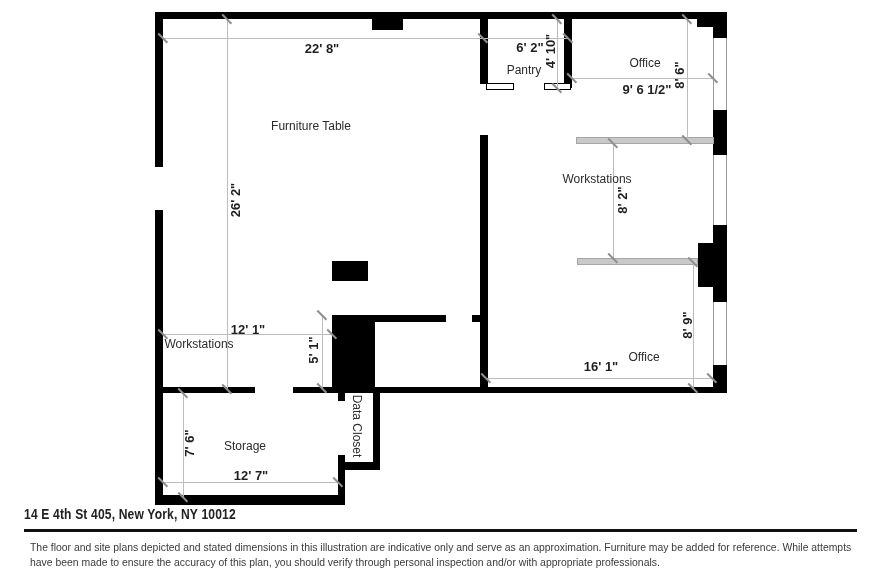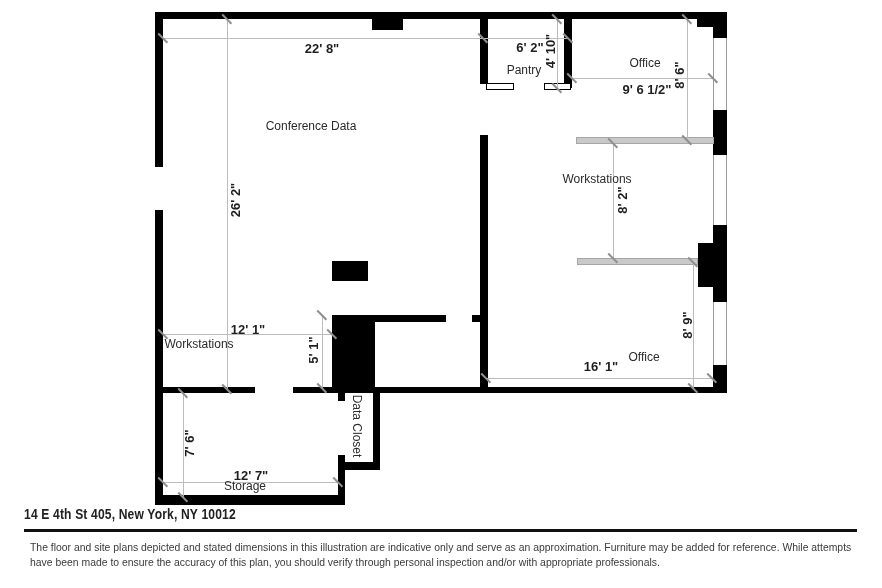--- a/index.html
+++ b/index.html
@@ -108,26 +108,26 @@
     <div class="tick" style="left:322px;top:388px;"></div>
     <div class="tick" style="left:693px;top:262px;"></div>
     <div class="tick" style="left:693px;top:388px;"></div>
     <div class="tick" style="left:486px;top:378px;"></div>
     <div class="tick" style="left:712px;top:378px;"></div>
     <div class="tick" style="left:183px;top:393px;"></div>
     <div class="tick" style="left:183px;top:497px;"></div>
     <div class="tick" style="left:163px;top:482px;"></div>
     <div class="tick" style="left:338px;top:482px;"></div>
 
-    <div class="room-label" style="left:311px;top:126px;">Conference Data</div>
+    <div class="room-label" style="left:311px;top:126px;">Furniture Table</div>
     <div class="room-label" style="left:524px;top:70px;">Pantry</div>
     <div class="room-label" style="left:645px;top:63px;">Office</div>
     <div class="room-label" style="left:597px;top:179px;">Workstations</div>
     <div class="room-label" style="left:199px;top:344px;">Workstations</div>
-    <div class="room-label" style="left:245px;top:446px;margin-top:40px;">Storage</div>
+    <div class="room-label" style="left:245px;top:446px;">Storage</div>
     <div class="room-label rot-cw" style="left:357px;top:426px;font-size:12px;">Data Closet</div>
     <div class="room-label" style="left:644px;top:357px;">Office</div>
 
     <div class="dim-label" style="left:322px;top:48px;">22' 8"</div>
     <div class="dim-label" style="left:530px;top:47px;">6' 2"</div>
     <div class="dim-label rot-ccw" style="left:550px;top:51px;">4' 10"</div>
     <div class="dim-label" style="left:647px;top:89px;">9' 6 1/2"</div>
     <div class="dim-label rot-ccw" style="left:679px;top:75px;">8' 6"</div>
     <div class="dim-label rot-ccw" style="left:235px;top:200px;">26' 2"</div>
     <div class="dim-label rot-ccw" style="left:622px;top:200px;">8' 2"</div>

